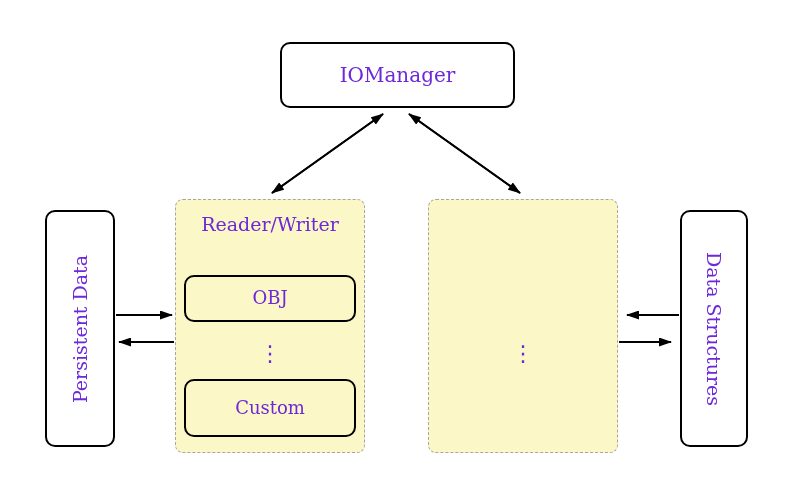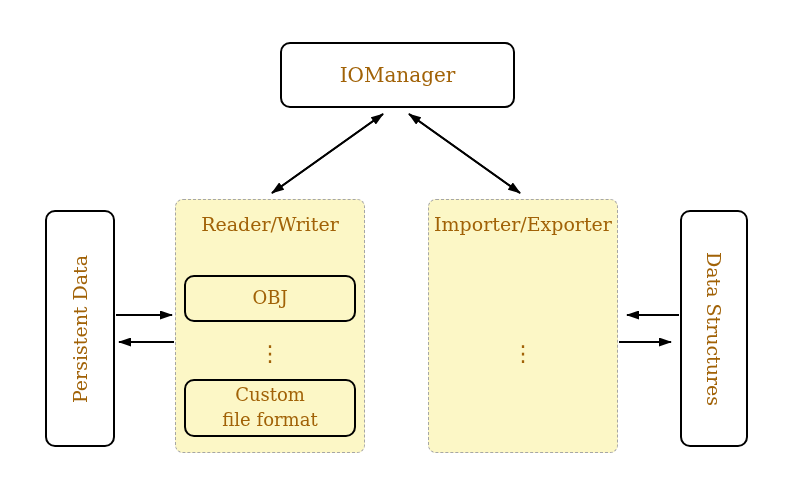--- a/index.html
+++ b/index.html
@@ -6,21 +6,21 @@
     margin: 0;
     padding: 0;
     background: #ffffff;
   }
   .canvas {
     position: relative;
     width: 800px;
     height: 489px;
     background: var(--canvas-bg, #ffffff);
     font-family: "DejaVu Serif", "Liberation Serif", serif;
-    color: #a16207;
+    color: #6d28d9;
     overflow: hidden;
   }
   .arrows-layer {
     position: absolute;
     left: 0;
     top: 0;
     width: 800px;
     height: 489px;
   }
   .node {
@@ -136,22 +136,20 @@
   </div>
 
   <div class="group left">
     <div class="group-title">Reader/Writer</div>
     <div class="inner-node top-item">
       <span>OBJ</span>
     </div>
     <div class="dots">⋮</div>
     <div class="inner-node bottom-item">
       <span>Custom</span>
-      <span>file format</span>
     </div>
   </div>
 
   <div class="group right">
-    <div class="group-title">Importer/Exporter</div>
     <div class="dots">⋮</div>
   </div>
 
 </div>
 
 </body></html>

